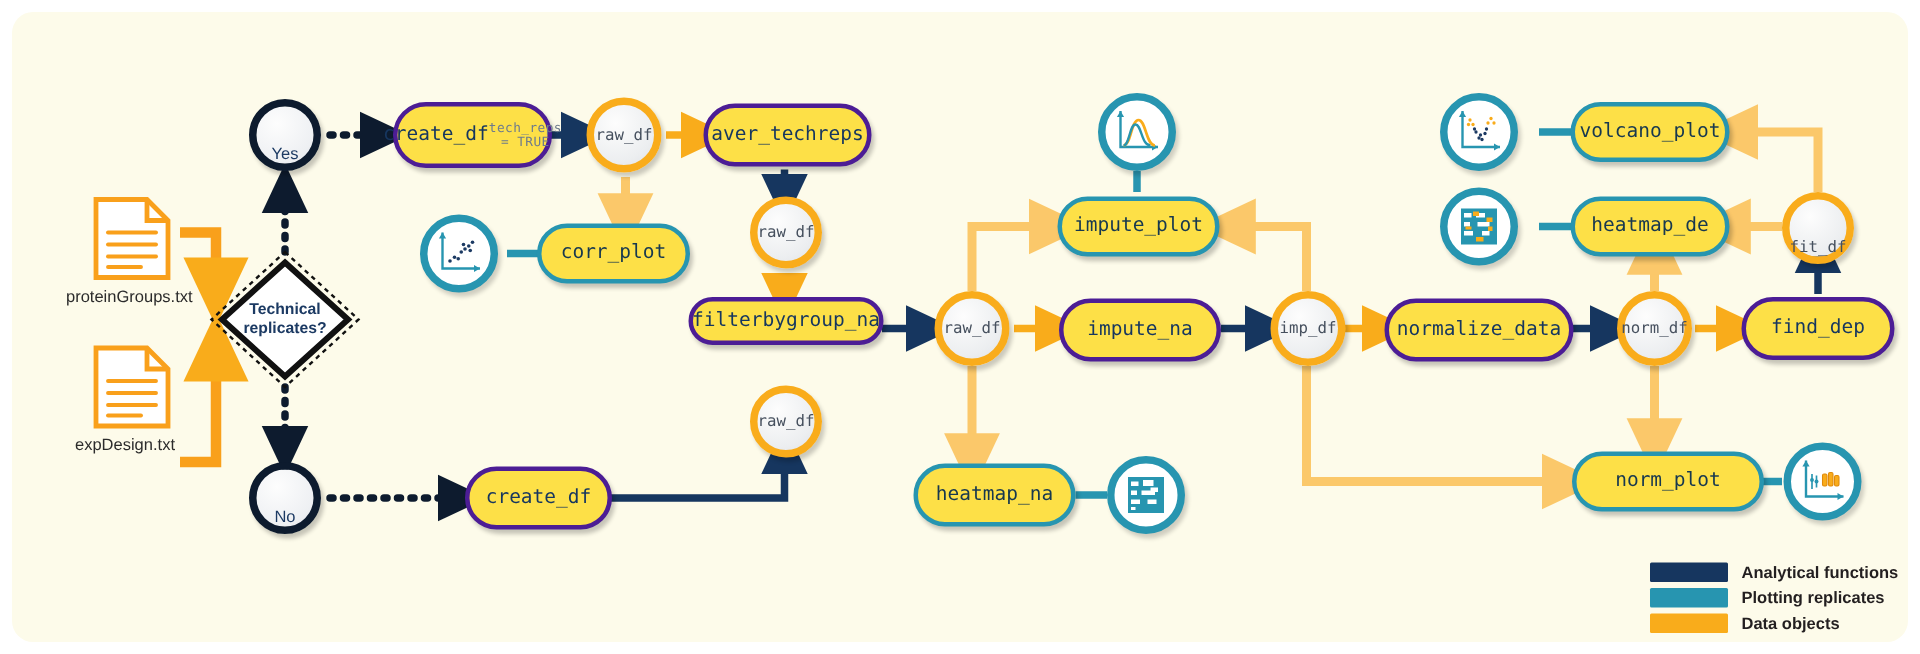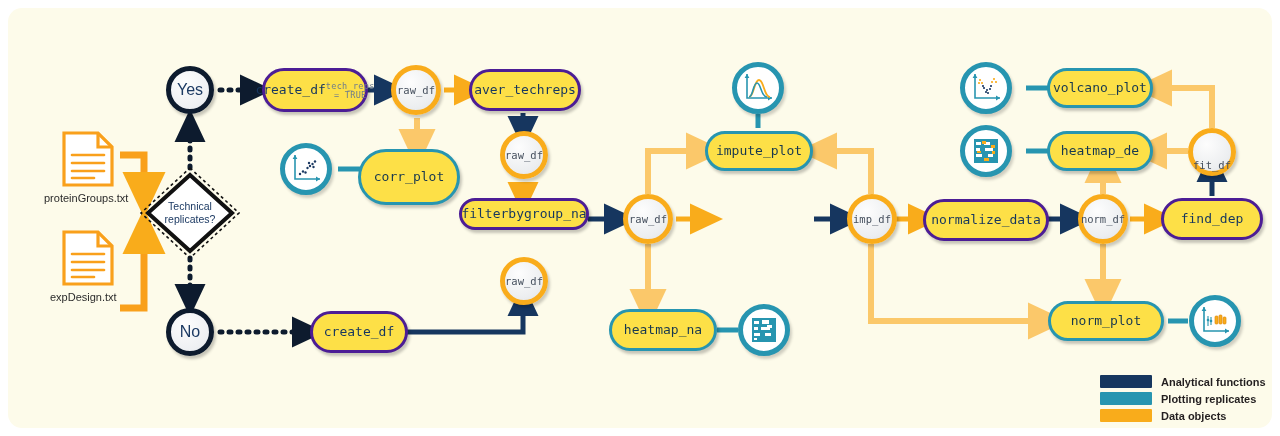--- a/index.html
+++ b/index.html
@@ -17,29 +17,29 @@
   
   .dataobj{border-radius:50%;border:5px solid #f9ac1b;
            background:radial-gradient(circle at 36% 30%,#fdfdfd 0%,#eceef0 68%,#dfe2e6 100%);
            box-shadow:2px 3px 3px rgba(0,0,0,.20);
            font-family:"DejaVu Sans Mono",monospace;font-size:10.5px;color:#46505e;}
 
   
   .yn{border-radius:50%;border:5px solid #0d1b2e;
       background:radial-gradient(circle at 36% 30%,#fdfdfd 0%,#eef0f3 70%,#e2e5ea 100%);
       box-shadow:2px 3px 3px rgba(0,0,0,.22);
-      font-family:"Liberation Sans",sans-serif;font-size:16px;color:#1c3a63;}
+      font-family:"Liberation Sans",sans-serif;font-size:11px;color:#1c3a63;align-items:flex-end;}
 
   
   .iconc{border-radius:50%;border:5px solid #2795b0;background:#ffffff;
          box-shadow:2px 3px 3px rgba(0,0,0,.18);}
   .iconc svg{display:block;}
 
   
-  #diamond-wrap{position:absolute;}
+  #diamond-wrap{position:absolute;font-weight:bold;}
   .diamond-txt{position:absolute;inset:0;display:flex;align-items:center;justify-content:center;
      flex-direction:column;font-size:10.5px;color:#1c3a63;line-height:1.25;text-align:center;}
 
   
   .filelabel{position:absolute;font-size:11px;color:#2b2b2b;white-space:nowrap;}
 
   
   #legend{position:absolute;left:1092px;top:366px;width:175px;}
   .legrow{display:flex;align-items:center;height:15px;margin-bottom:2px;}
   .swatch{width:52px;height:13px;margin-right:9px;border-radius:1px;}
@@ -188,21 +188,21 @@
         <circle cx="16.5" cy="20.5" r="1.2"></circle>
           <circle cx="18.5" cy="16" r="1.2"></circle>
         <circle cx="21" cy="14" r="1.2"></circle>
           <circle cx="23.5" cy="12" r="1.2"></circle>
         <circle cx="26" cy="9.5" r="1.2"></circle>
           <circle cx="20" cy="11" r="1.2"></circle>
         <circle cx="24.5" cy="15" r="1.2"></circle>
       </g>
     </svg>
   </div>
-  <div class="node pill teal" style="left:350px;top:141px;width:102px;height:56px;">
+  <div class="node pill teal" style="left:350px;top:141px;width:102px;height:40px;">
     <span>corr_plot</span>
   </div>
 
   <div class="node pill" style="left:302px;top:303px;width:98px;height:42px;">
     <span>create_df</span>
   </div>
   <div class="node dataobj" style="left:492px;top:249px;width:48px;height:48px;">
     <span>raw_df</span>
   </div>
 
@@ -220,20 +220,23 @@
       <path d="M6,3 l-2.4,4 h4.8 Z" fill="#2795b0"></path>
       <path d="M31,27 l-4,-2.4 v4.8 Z" fill="#2795b0"></path>
       <path d="M8,26 C13,26 13,9 18,9 C23,9 23,26 29,26" fill="none" stroke="#f9ac1b" stroke-width="1.8"></path>
       <path d="M8,26 C12,26 12,12 16,12 C20,12 20,26 26,26" fill="none" stroke="#2795b0" stroke-width="1.6"></path>
     </svg>
   </div>
   <div class="node pill teal" style="left:697px;top:123px;width:108px;height:40px;">
     <span>impute_plot</span>
   </div>
 
+  <div class="node pill" style="left:698px;top:191px;width:108px;height:42px;">
+    <span>impute_na</span>
+  </div>
 
   <div class="node pill teal" style="left:601px;top:301px;width:108px;height:42px;">
     <span>heatmap_na</span>
   </div>
   <div class="node iconc" style="left:730px;top:296px;width:52px;height:52px;">
     <svg width="30" height="30" viewBox="0 0 30 30">
       <rect x="3" y="3" width="24" height="24" fill="#2795b0"></rect>
       <g fill="#ffffff">
         <rect x="5" y="6" width="5" height="3"></rect>
           <rect x="13" y="5" width="7" height="4"></rect>
@@ -312,21 +315,21 @@
         <rect x="6" y="15" width="4" height="2"></rect>
           <rect x="13" y="22" width="5" height="3"></rect>
         <rect x="21" y="15" width="3" height="3"></rect>
       </g>
     </svg>
   </div>
   <div class="node pill teal" style="left:1039px;top:123px;width:106px;height:40px;">
     <span>heatmap_de</span>
   </div>
 
-  <div class="node pill teal" style="left:1040px;top:293px;width:116px;height:40px;">
+  <div class="node pill teal" style="left:1040px;top:293px;width:128px;height:40px;">
     <span>norm_plot</span>
   </div>
   <div class="node iconc" style="left:1181px;top:287px;width:52px;height:52px;">
     <svg width="34" height="34" viewBox="0 0 34 34">
       <path d="M6,3 V27 H31" fill="none" stroke="#2795b0" stroke-width="1.6"></path>
       <path d="M6,3 l-2.4,4 h4.8 Z" fill="#2795b0"></path>
       <path d="M31,27 l-4,-2.4 v4.8 Z" fill="#2795b0"></path>
       <g stroke="#2795b0" stroke-width="1.1" fill="none">
         <path d="M10,12 V22"></path>
           <path d="M13,13 V21"></path>

